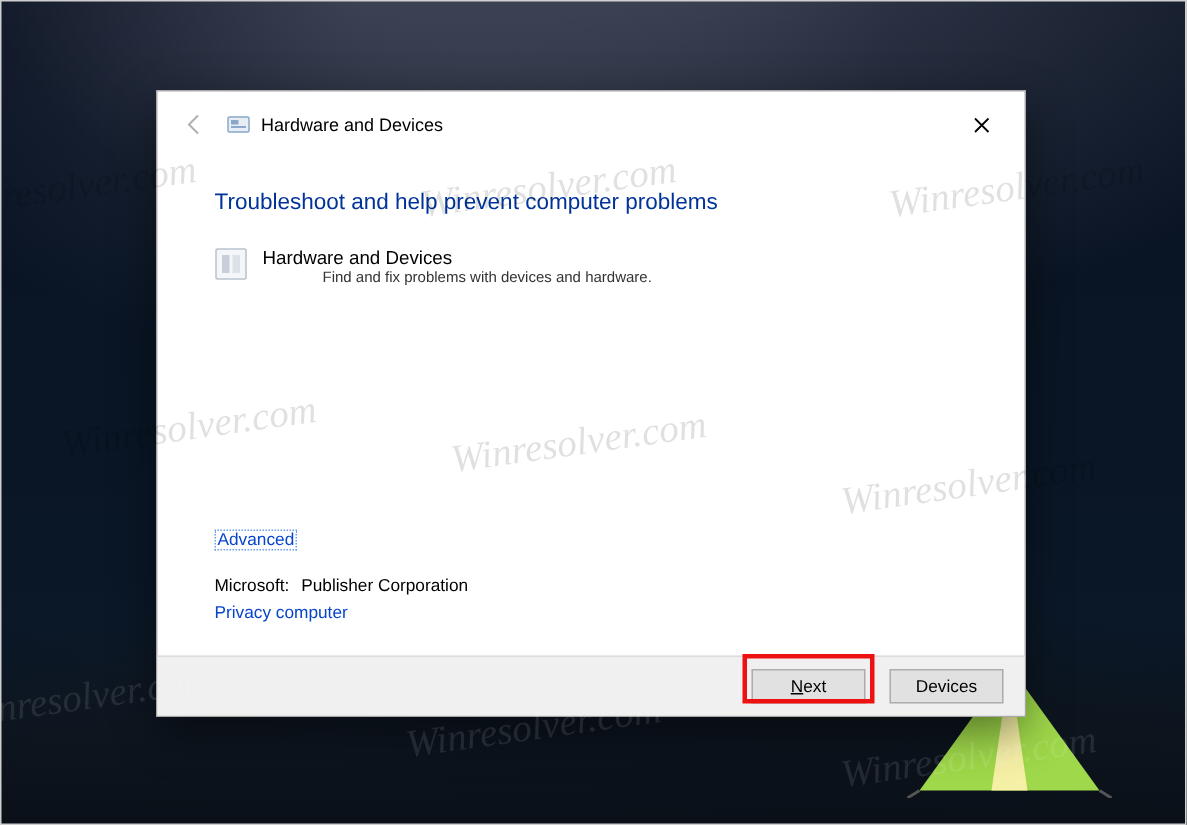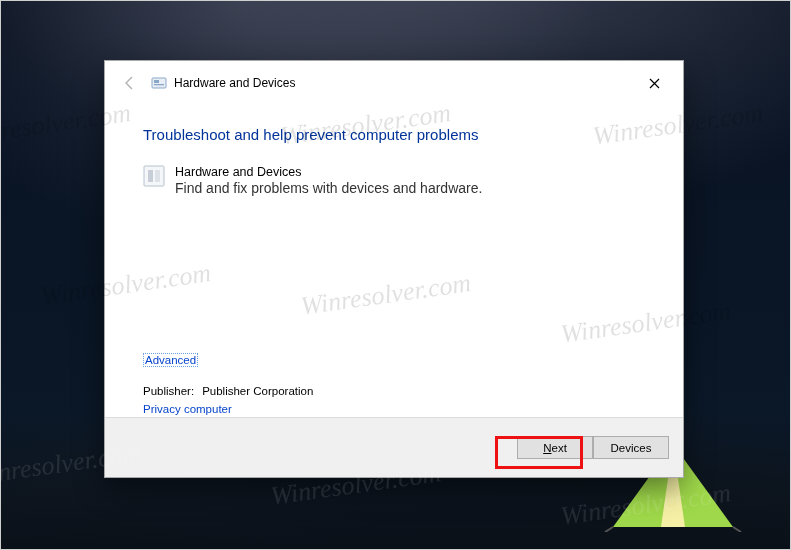--- a/index.html
+++ b/index.html
@@ -51,37 +51,37 @@
     display:flex; align-items:center; justify-content:center;
     color:#000;
   }
   .close-btn svg { width: 11px; height: 11px; }
 
   .content { flex: 1; padding: 4px 38px 0 38px; position: relative; }
   .heading { color: #003399; font-size: 15px; font-weight: 400; margin-top: 17px; }
   .item { display: flex; margin-top: 22px; }
   .item-icon { width: 22px; height: 22px; margin-right: 10px; flex-shrink: 0; }
   .item-title { font-size: 12.5px; color: #000; }
-  .item-desc { font-size: 14px; color: #333; margin-top: 1px; }
+  .item-desc { font-size: 10px; color: #333; margin-top: 1px; margin-left: 40px; }
 
   .advanced {
     display: inline-block;
     font-size: 11.5px; color: #0645cc;
     border: 1px dotted #6aa0e8; padding: 0 1px;
     position: absolute; left: 38px; top: 248px;
     cursor: pointer;
     text-align: right;
   }
   .publisher { position:absolute; left:38px; top: 280px; font-size: 11.5px; color:#000; }
   .publisher .spc { display:inline-block; width: 8px; }
   .privacy { position:absolute; left:38px; top: 298px; font-size: 11.5px; color:#0645cc; cursor:pointer; }
 
   .footer {
-    height: 60px; background: #f0f0f0; border-top: 1px solid #dcdcdc;
-    display:flex; align-items:center; justify-content:flex-end; padding-right: 14px; gap: 0;
+    height: 40px; background: #f0f0f0; border-top: 1px solid #dcdcdc;
+    display:flex; align-items:center; justify-content:flex-end; padding-right: 14px; gap: 16px;
   }
   .btn {
     min-width: 76px; height: 23px;
     background: #e1e1e1; border: 1px solid #adadad;
     font-size: 11.5px; color:#000;
     display:inline-flex; align-items:center; justify-content:center;
     cursor: pointer;
   }
   .btn .u { text-decoration: underline; }
   .hl { position:absolute; border: 3px solid #e11; pointer-events:none; }
@@ -141,21 +141,21 @@
         </span>
         <div>
           <div class="item-title">Hardware and Devices</div>
           <div class="item-desc">Find and fix problems with devices and hardware.</div>
         </div>
       </div>
 
       <a class="advanced">Advanced</a>
 
       <div class="publisher">
-        <span>Publisher:</span><span class="spc"></span><span>Publisher Corporation</span>
+        <span>Microsoft:</span><span class="spc"></span><span>Publisher Corporation</span>
       </div>
       <a class="privacy">Privacy computer</a>
     </div>
 
     <div class="footer">
       <button class="btn">
           <span><span class="u">N</span><span>ext</span></span>
         </button>
       <button class="btn">Devices</button>
     </div>

